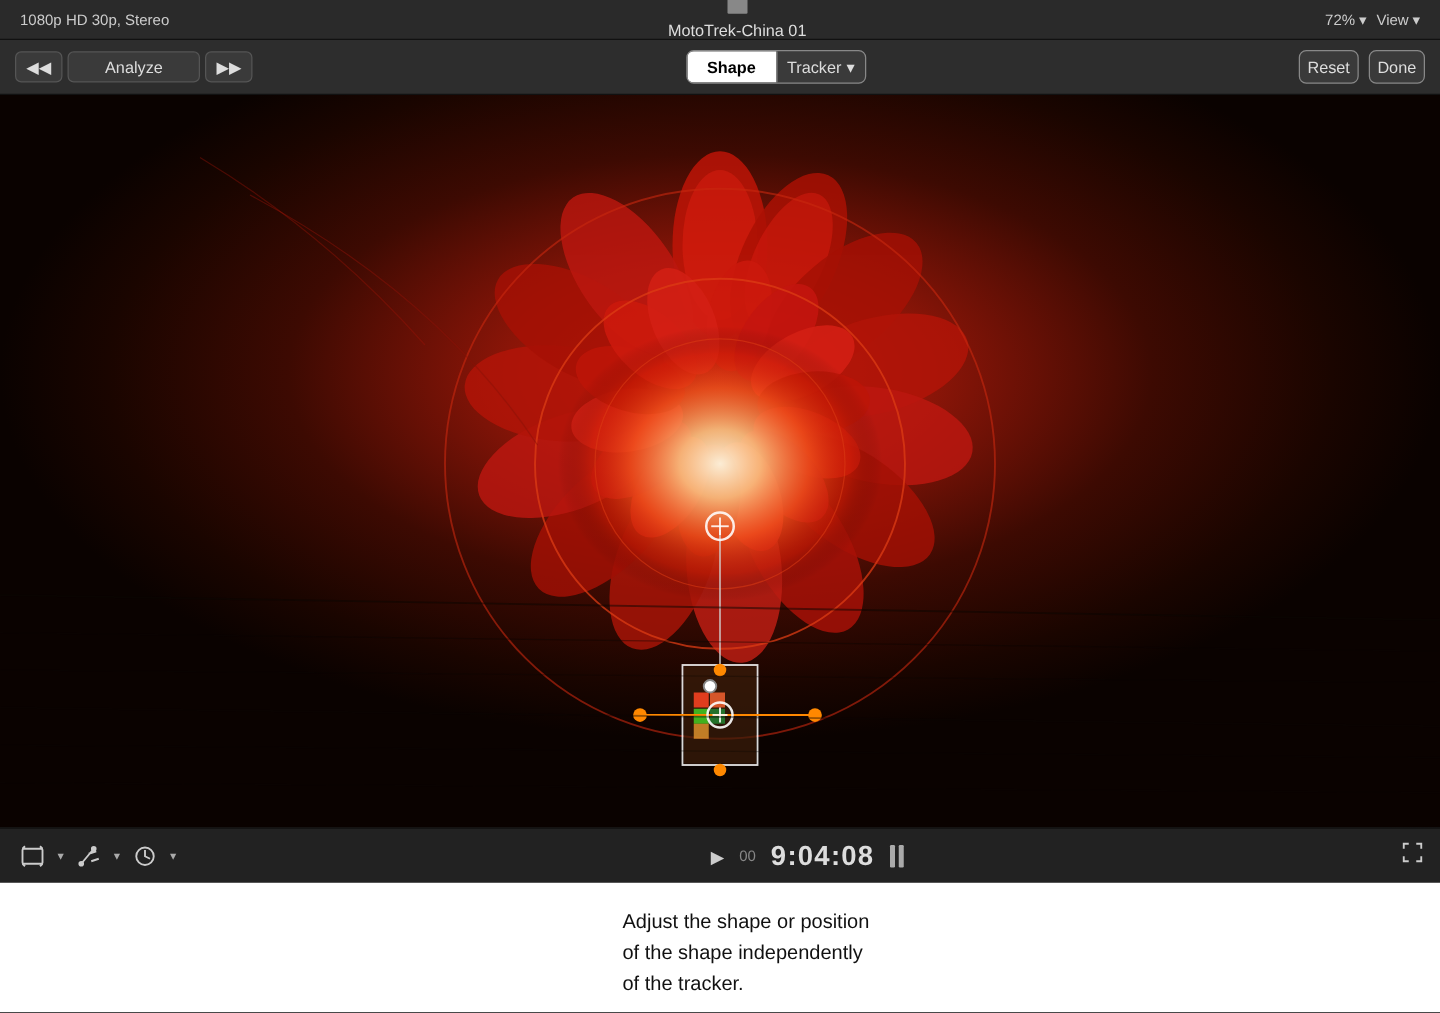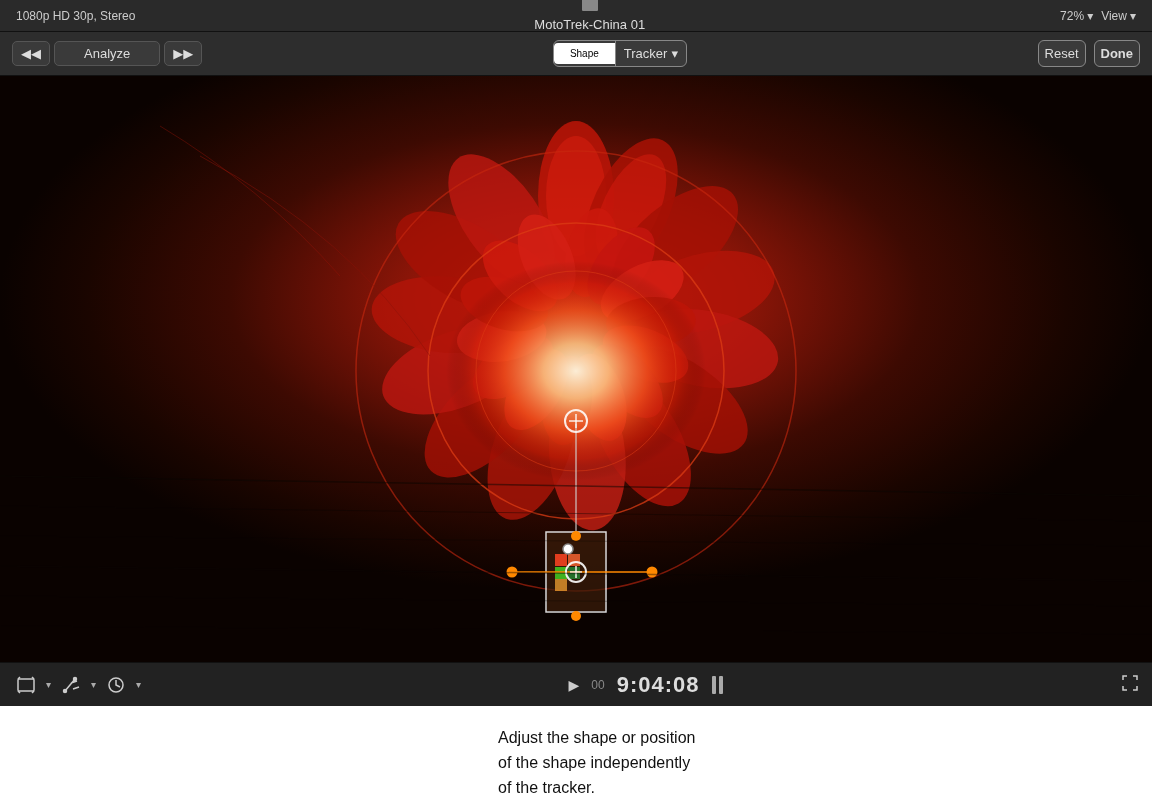--- a/index.html
+++ b/index.html
@@ -104,22 +104,22 @@
     .shape-tracker-group {
       display: flex;
       align-items: center;
       border: 1.5px solid #888;
       border-radius: 6px;
       overflow: hidden;
       background: #3a3a3a;
     }
     .shape-tracker-group .st-btn {
       padding: 5px 16px;
-      font-size: 10px;
-      font-weight: 400;
+      font-size: 13px;
+      font-weight: 700;
       color: #fff;
       cursor: pointer;
       border: none;
       background: none;
     }
     .shape-tracker-group .st-btn.active {
       background: #fff;
       color: #000;
       border-radius: 4px 0 0 4px;
     }
@@ -144,21 +144,20 @@
       border: 1.5px solid #888;
       border-radius: 6px;
       color: #ddd;
       font-size: 13px;
       font-weight: 500;
       padding: 5px 6px;
       cursor: pointer;
     }
     .action-btn.done {
       background: #3a3a3a;
-      font-weight: bold;
     }
 
     
     .video-container {
       width: 100%;
       height: 586px;
       position: relative;
       overflow: hidden;
       background: #000;
     }

